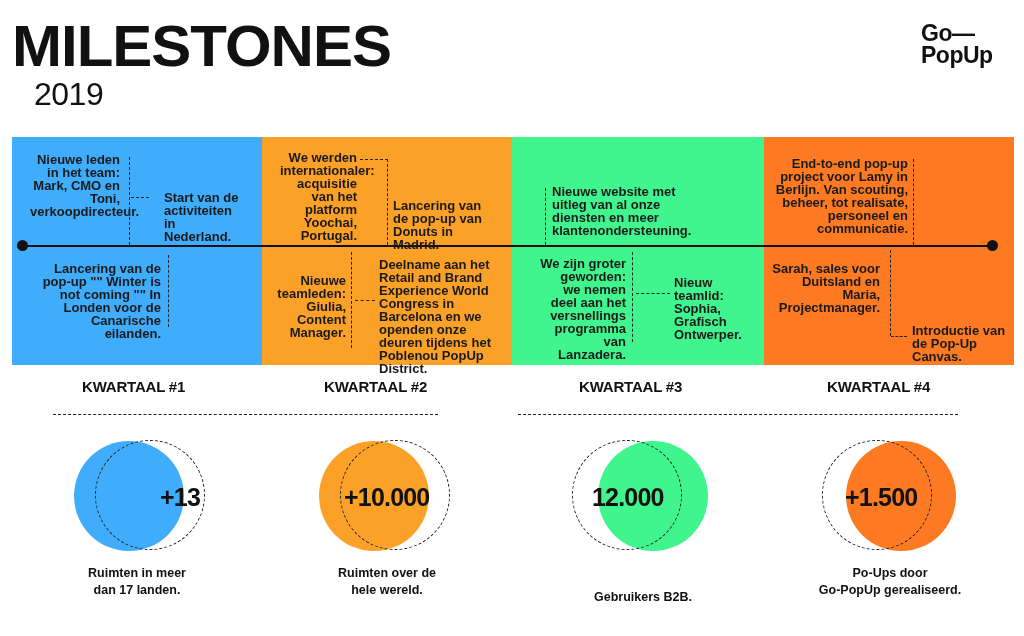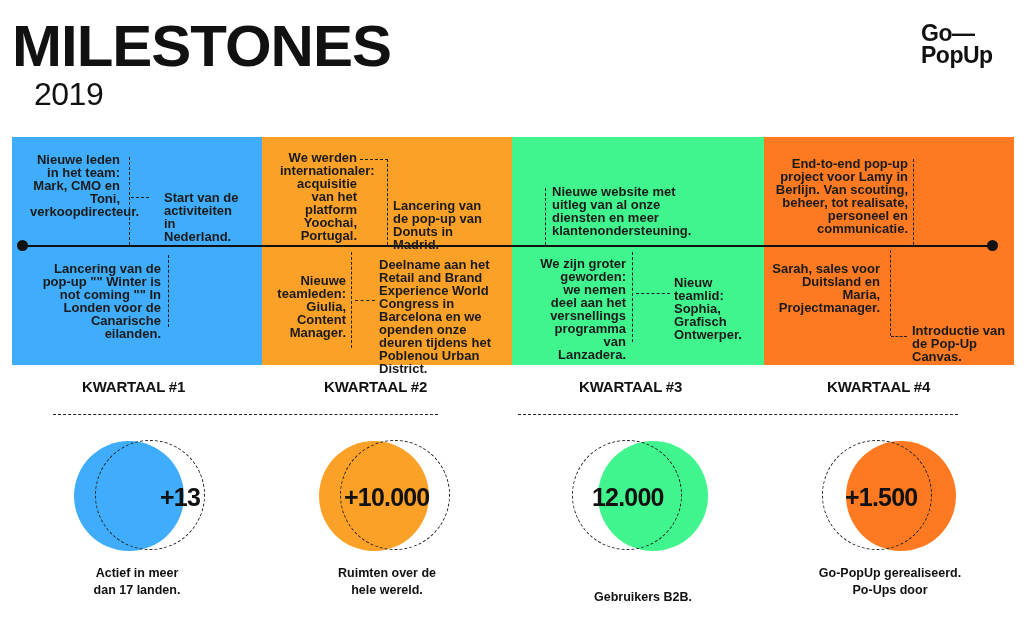--- a/index.html
+++ b/index.html
@@ -66,21 +66,21 @@
 <div class="vdash" style="left:168px; top:255px; height:72px;"></div>
 
 <div class="note r" style="left:280px; top:151px; width:77px;">We werden internationaler: acquisitie van het platform Yoochai, Portugal.</div>
 <div class="hdash" style="left:360px; top:159px; width:28px;"></div>
 <div class="vdash" style="left:387px; top:159px; height:86px;"></div>
 <div class="note" style="left:393px; top:199px; width:95px;">Lancering van de pop-up van Donuts in Madrid.</div>
 
 <div class="note r" style="left:268px; top:274px; width:78px;">Nieuwe teamleden: Giulia, Content Manager.</div>
 <div class="vdash" style="left:351px; top:252px; height:96px;"></div>
 <div class="hdash" style="left:355px; top:300px; width:20px;"></div>
-<div class="note" style="left:379px; top:258px; width:128px;">Deelname aan het Retail and Brand Experience World Congress in Barcelona en we openden onze deuren tijdens het Poblenou Urban District.</div>
+<div class="note" style="left:379px; top:258px; width:128px;">Deelname aan het Retail and Brand Experience World Congress in Barcelona en we openden onze deuren tijdens het Poblenou PopUp District.</div>
 
 <div class="vdash" style="left:545px; top:188px; height:57px;"></div>
 <div class="note" style="left:552px; top:185px; width:160px;">Nieuwe website met uitleg van al onze diensten en meer klantenondersteuning.</div>
 
 <div class="note r" style="left:540px; top:257px; width:86px;">We zijn groter geworden: we nemen deel aan het versnellings programma van Lanzadera.</div>
 <div class="vdash" style="left:632px; top:252px; height:90px;"></div>
 <div class="hdash" style="left:636px; top:293px; width:34px;"></div>
 <div class="note" style="left:674px; top:276px; width:70px;">Nieuw teamlid: Sophia, Grafisch Ontwerper.</div>
 
 <div class="note r" style="left:770px; top:157px; width:138px;">End-to-end pop-up project voor Lamy in Berlijn. Van scouting, beheer, tot realisate, personeel en communicatie.</div>
@@ -108,21 +108,21 @@
   <span class="txt">KWARTAAL #4</span>
 </div>
 
 <div class="divider"></div>
 <div class="divider2"></div>
 
 <div class="circle" style="left:74px; top:441px; background:#3fadfb;"></div>
 <div class="dcircle" style="left:95px; top:440px;"></div>
 <div class="stat" style="left:160px; top:485px;">+13</div>
 <div class="caption" style="left:62px; top:565px; width:150px;">
-  <div>Actief in meer</div>
+  <div>Ruimten in meer</div>
   <div>dan 17 landen.</div>
 </div>
 
 <div class="circle" style="left:319px; top:441px; background:#fca127;"></div>
 <div class="dcircle" style="left:340px; top:440px;"></div>
 <div class="stat" style="left:344px; top:485px;">+10.000</div>
 <div class="caption" style="left:312px; top:565px; width:150px;">
   <div>Ruimten over de</div>
   <div>hele wereld.</div>
 </div>
@@ -132,15 +132,15 @@
 <div class="stat" style="left:592px; top:485px;">12.000</div>
 <div class="caption" style="left:573px; top:565px; width:140px;margin-top:24px;">
   <div>Gebruikers B2B.</div>
   <div></div>
 </div>
 
 <div class="circle" style="left:846px; top:441px; background:#fd7a22;"></div>
 <div class="dcircle" style="left:822px; top:440px;"></div>
 <div class="stat" style="left:845px; top:485px;">+1.500</div>
 <div class="caption" style="left:800px; top:565px; width:180px;">
+  <div>Po-Ups door</div>
   <div>Go-PopUp gerealiseerd.</div>
-  <div>Po-Ups door</div>
 </div>
 
 </body></html>

